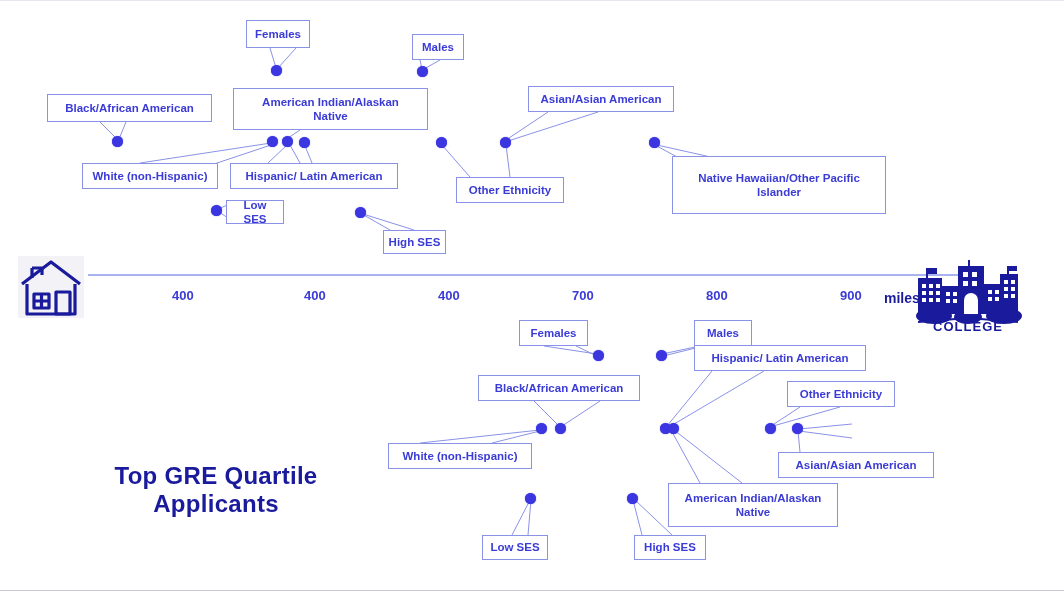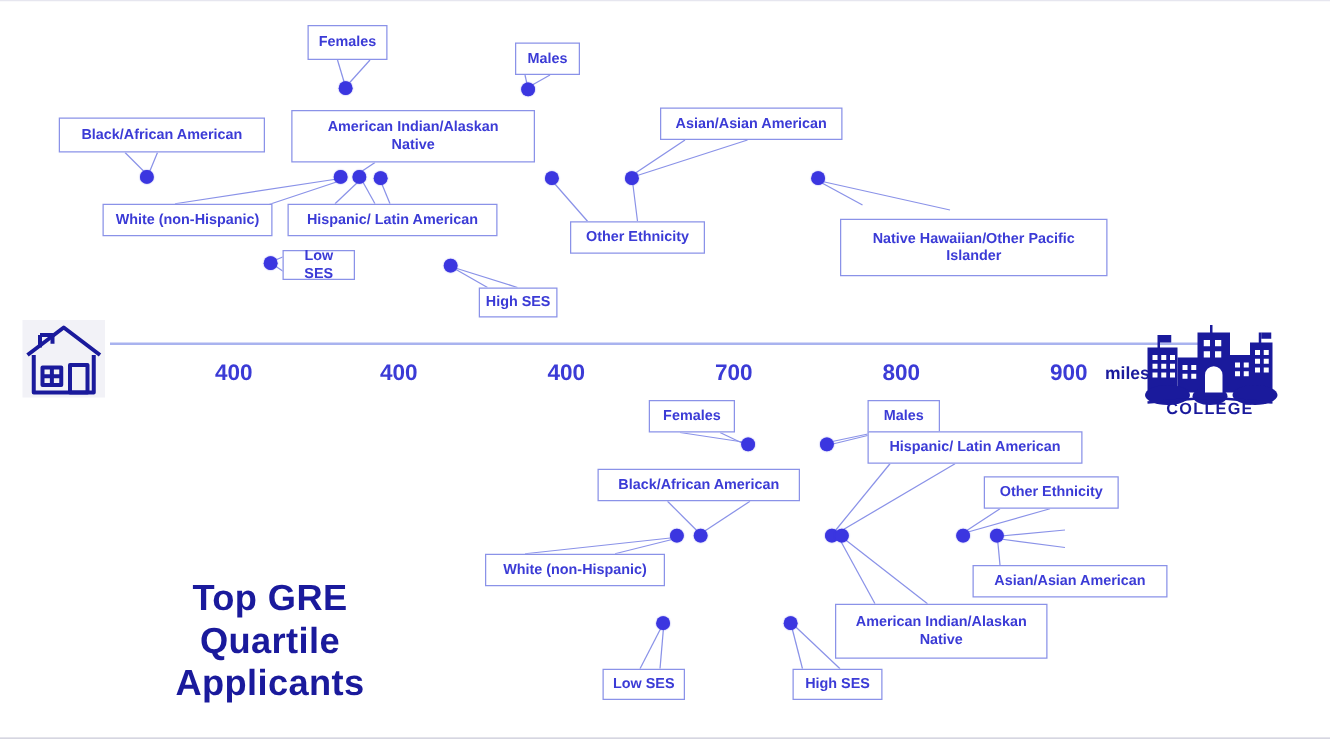--- a/index.html
+++ b/index.html
@@ -5,29 +5,29 @@
   html,body{margin:0;padding:0;background:#ffffff;}
   body{width:1064px;height:598px;font-family:"Liberation Sans",sans-serif;overflow:hidden;}
   #slide{position:relative;width:1064px;height:598px;background:#fff;}
 
   
   .big-title{
     position:absolute;font-weight:bold;color:#1a1a9c;
     letter-spacing:.3px;white-space:nowrap;line-height:1.18;
   }
   #title-all{left:760px;top:8px;font-size:30px;}
-  #title-gre{left:96px;top:462px;font-size:29px;width:240px;text-align:center;white-space:normal;}
+  #title-gre{left:96px;top:462px;font-size:24px;width:240px;text-align:center;white-space:normal;}
 
   
   #axis-line{
     position:absolute;left:88px;top:274px;width:880px;height:0;
     border-top:2px solid #a9b3ef;
   }
   .tick-label{
-    position:absolute;font-size:18px;font-weight:bold;color:#3b3bd6;
+    position:absolute;font-size:13px;font-weight:bold;color:#3b3bd6;
     top:288px;white-space:nowrap;
   }
   #miles-label{
     position:absolute;left:884px;top:290px;font-size:14px;
     font-weight:bold;color:#1a1a9c;white-space:nowrap;
   }
 
   
   .callout{
     position:absolute;box-sizing:border-box;
@@ -152,21 +152,21 @@
 
   <div class="callout" style="left:246px;top:20px;width:64px;height:28px">Females</div>
   <div class="callout" style="left:412px;top:34px;width:52px;height:26px">Males</div>
   <div class="callout" style="left:47px;top:94px;width:165px;height:28px">Black/African American</div>
   <div class="callout" style="left:233px;top:88px;width:195px;height:42px">American Indian/Alaskan
 Native</div>
   <div class="callout" style="left:528px;top:86px;width:146px;height:26px">Asian/Asian American</div>
   <div class="callout" style="left:82px;top:163px;width:136px;height:26px">White (non-Hispanic)</div>
   <div class="callout" style="left:230px;top:163px;width:168px;height:26px">Hispanic/ Latin American</div>
   <div class="callout" style="left:456px;top:177px;width:108px;height:26px">Other Ethnicity</div>
-  <div class="callout" style="left:672px;top:175px;width:214px;height:46px">Native Hawaiian/Other Pacific
+  <div class="callout" style="left:672px;top:156px;width:214px;height:58px">Native Hawaiian/Other Pacific
 Islander</div>
   <div class="callout" style="left:226px;top:200px;width:58px;height:24px">Low SES</div>
   <div class="callout" style="left:383px;top:230px;width:63px;height:24px">High SES</div>
 
   <div id="axis-line"></div>
 
   <div class="tick-label" style="left:172px">400</div>
   <div class="tick-label" style="left:304px">400</div>
   <div class="tick-label" style="left:438px">400</div>
   <div class="tick-label" style="left:572px">700</div>

